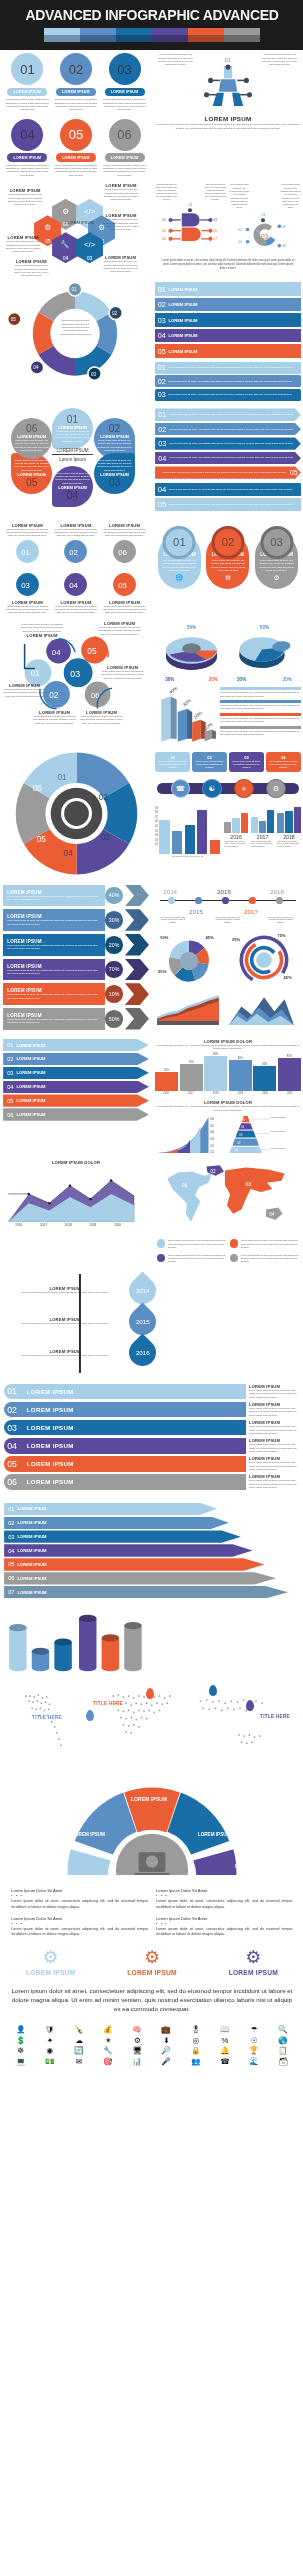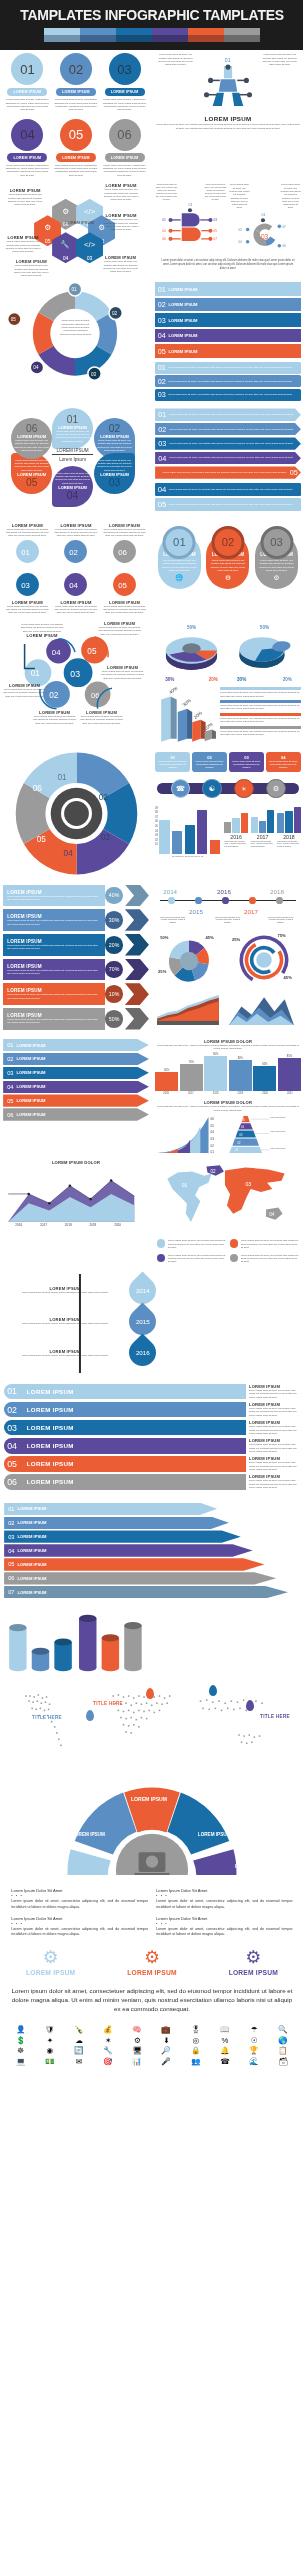--- a/index.html
+++ b/index.html
@@ -148,21 +148,21 @@
   .pinlabel { position:absolute; font-size:4.6px; font-weight:bold; letter-spacing:0.3px; }
 
   .wheel { position:relative; width:129px; height:129px; margin:0 auto; }
 </style>
 </head>
 <body>
 
 <div class="page">
 
   <div class="header">
-    <h1>TAMPLATES INFOGRAPHIC TAMPLATES</h1>
+    <h1>ADVANCED INFOGRAPHIC ADVANCED</h1>
     <div class="swatchbar">
       <div class="swrow">
         <div style="background:#a8cfe8"></div>
         <div style="background:#5b8fc4"></div>
         <div style="background:#1a6ea8"></div>
         <div style="background:#5b4a9c"></div>
         <div style="background:#ea5d35"></div>
         <div style="background:#9b9b9b"></div>
       </div>
       <div class="swrow">

